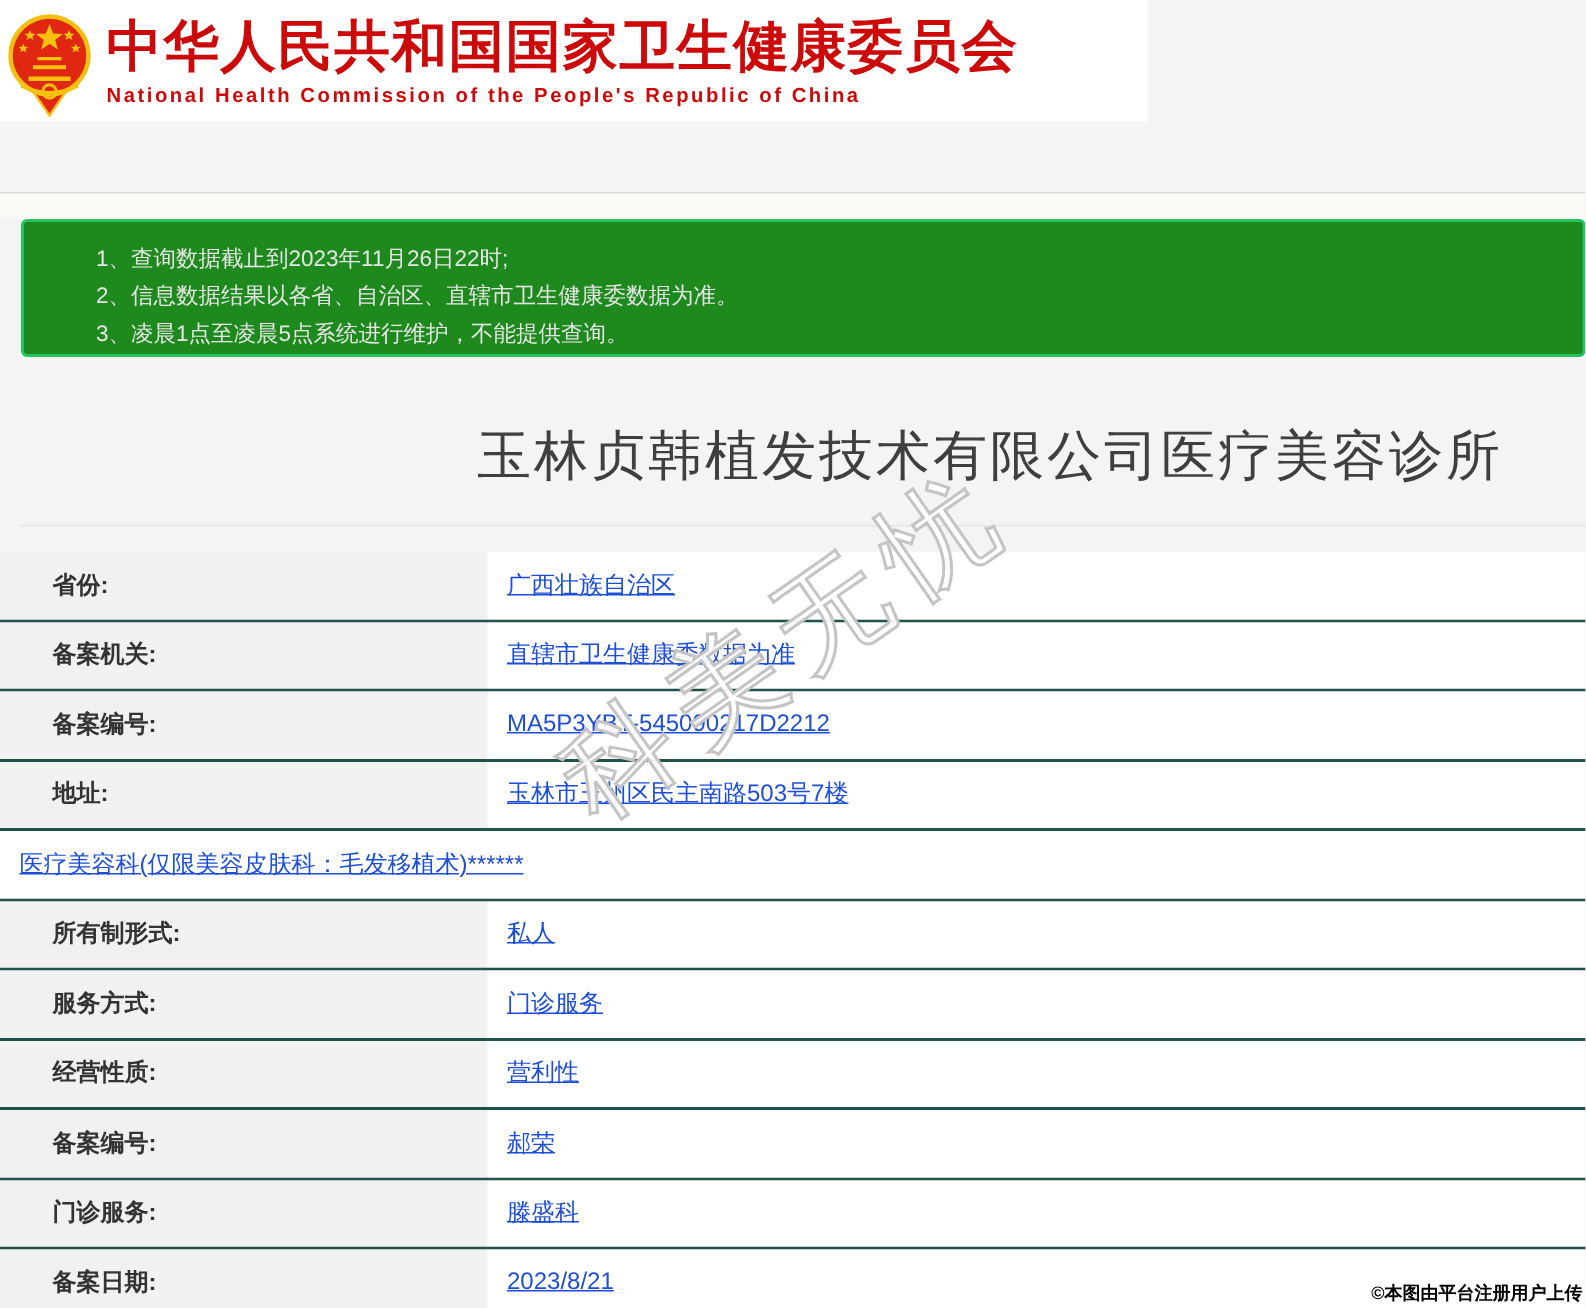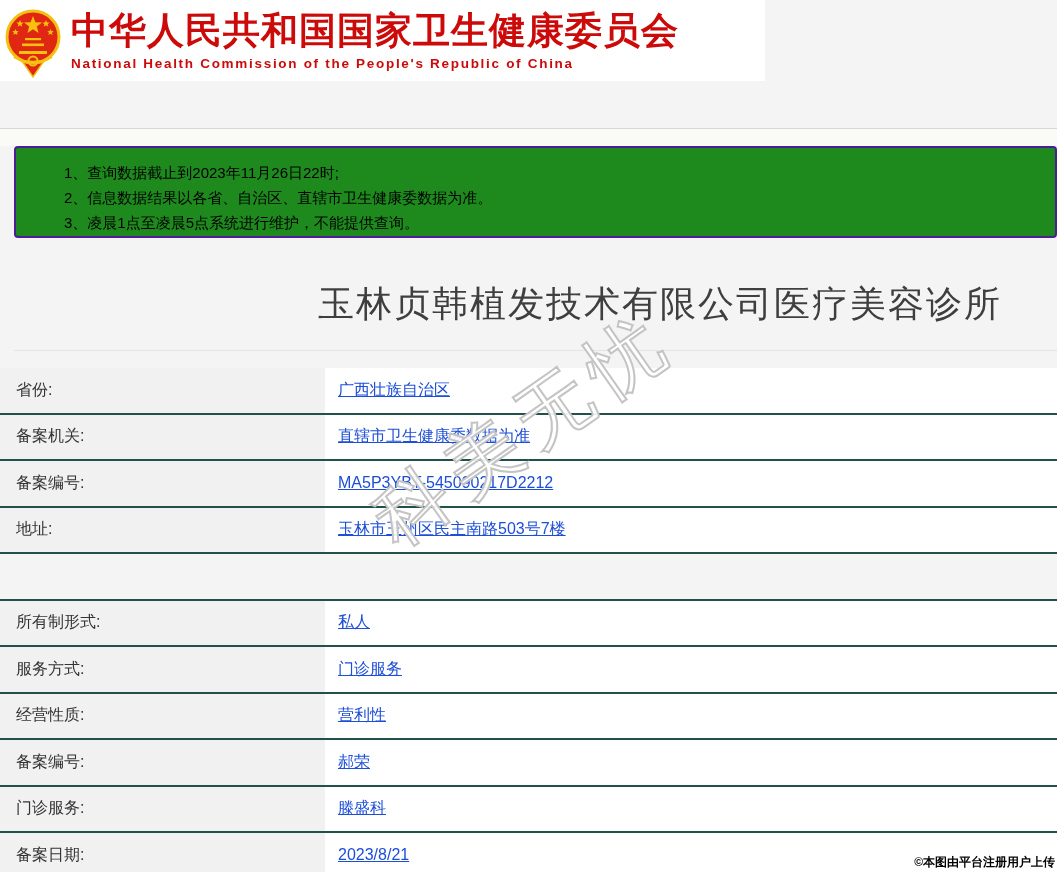--- a/index.html
+++ b/index.html
@@ -22,42 +22,42 @@
   .title-en{
     color:#cc0a0a;font-weight:bold;font-size:13.5px;letter-spacing:1.7px;
     margin-top:3px;white-space:nowrap;
   }
   
   .divider-1{position:absolute;top:128px;left:0;width:1057px;height:1px;background:#d8d8d8;}
   .strip{position:absolute;top:129px;left:0;width:1057px;height:17px;background:#fafaf7;}
   
   .notice{
     position:absolute;top:146px;left:14px;right:0;height:92px;box-sizing:border-box;
-    background:#1e8a1e;border:2px solid #4c1d95;border-radius:4px;
-    color:#000000;font-size:15px;line-height:25px;
+    background:#1e8a1e;border:2px solid #22c55e;border-radius:4px;
+    color:#e5e5e5;font-size:15px;line-height:25px;
     padding:12px 10px 0 48px;z-index:2;
   }
   .notice-line{white-space:nowrap;}
   
   .page-title{
     position:absolute;top:280px;left:0;width:1320px;text-align:center;
     font-size:36px;color:#3f3f3f;letter-spacing:2px;font-weight:400;
     white-space:nowrap;z-index:1;
   }
   .divider-2{position:absolute;top:350px;left:14px;width:1043px;height:1px;background:#e4e4e4;}
   
   .record-table{position:absolute;top:368px;left:0;width:1057px;z-index:1;}
   .record-row{
     display:flex;height:46.5px;box-sizing:border-box;
     border-bottom:2px solid #21514a;
   }
   .cell-label{
     width:325px;flex:0 0 auto;background:#f1f1f1;box-sizing:border-box;
-    display:flex;align-items:center;padding-left:16px;
-    font-size:16px;font-weight:normal;color:#333333;
+    display:flex;align-items:center;padding-left:35px;
+    font-size:16px;font-weight:bold;color:#333333;
   }
   .cell-value{
     flex:1;background:#ffffff;display:flex;align-items:center;
     padding-left:13px;font-size:16px;color:#1d4ed8;text-decoration:underline;
   }
   
   .watermark{
     position:absolute;left:524px;top:430px;
     transform:translate(-50%,-50%) rotate(-35deg);
     font-size:74px;letter-spacing:12px;white-space:nowrap;
@@ -125,20 +125,21 @@
     <div class="cell-label">备案编号:</div>
     <div class="cell-value">MA5P3YBT-545090217D2212</div>
   </div>
 
   <div class="record-row">
     <div class="cell-label">地址:</div>
     <div class="cell-value">玉林市玉州区民主南路503号7楼</div>
   </div>
 
   <div class="record-row">
+    <div class="cell-value">医疗美容科(仅限美容皮肤科：毛发移植术)******</div>
   </div>
 
   <div class="record-row">
     <div class="cell-label">所有制形式:</div>
     <div class="cell-value">私人</div>
   </div>
 
   <div class="record-row">
     <div class="cell-label">服务方式:</div>
     <div class="cell-value">门诊服务</div>

